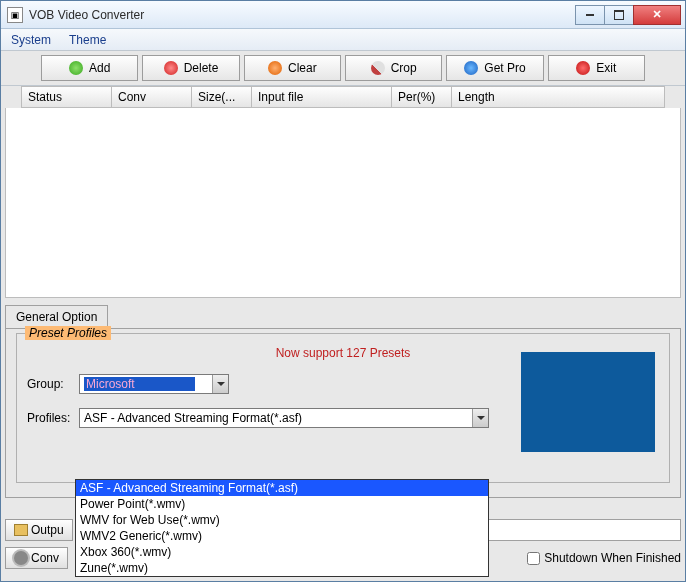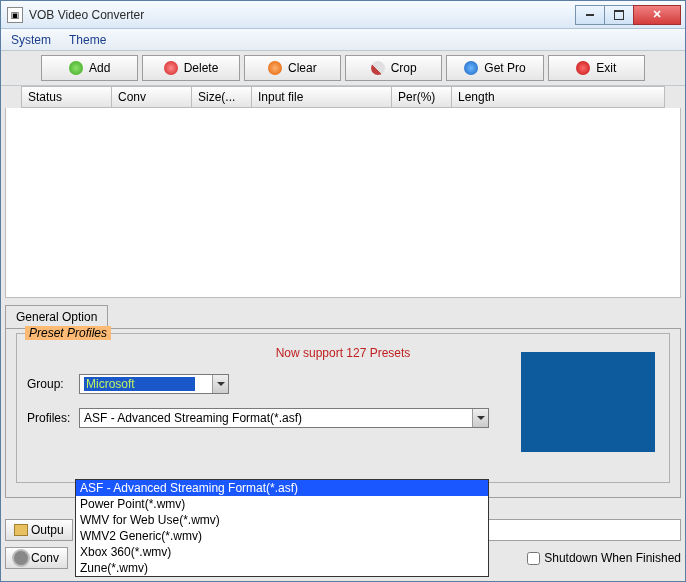--- a/index.html
+++ b/index.html
@@ -39,21 +39,21 @@
   .panel{ margin:0 4px; border:1px solid #a0a0a0; background:#e8e8e8; padding:4px 10px 10px 10px; height:170px; position:relative;}
   .fieldset{ border:1px solid #b0b0b0; padding:8px 10px; position:relative;}
   .fieldset-legend{ position:absolute; top:-8px; left:8px; background:#fdba74; padding:0 4px; font-size:12px;font-style:italic;}
   .presetmsg{ text-align:center; color:#c02020; margin:4px 0 14px;}
   .row{ display:flex; align-items:center; margin-bottom:14px;}
   .row label{ width:52px;}
   .combo{ border:1px solid #7a7a7a; background:#fff; height:20px; display:flex; align-items:center; padding:0 4px; position:relative;}
   .combo .arrow{ position:absolute; right:0; top:0; width:16px; height:100%; background:linear-gradient(#eee,#ccc); border-left:1px solid #9a9a9a; display:flex; align-items:center; justify-content:center;}
   .combo .arrow::after{content:"";border:4px solid transparent;border-top-color:#333;margin-top:3px;}
   .combo.group{ width:150px;}
-  .combo.group .val{ background:#1a57c8; color:#bef264; padding:0 60px 0 2px;}
+  .combo.group .val{ background:#1a57c8; color:#f9a8d4; padding:0 60px 0 2px;}
   .combo.profiles{ width:410px;}
   .preview{ position:absolute; right:14px; top:18px; width:134px; height:100px; background:#0d5a9c;}
   .dropdown{ position:absolute; left:74px; top:478px; width:414px; background:#fff; border:1px solid #333; z-index:20;}
   .dd-item{ padding:1px 4px; font-size:12px;}
   .dd-item.sel{ background:#1a57ff; color:#fff;}
   .bottom{ position:absolute; left:4px; right:4px; bottom:6px;}
   .bottom-row{ display:flex; align-items:center; gap:6px; margin-bottom:6px;}
   .outbtn{ height:22px; padding:0 8px; background:linear-gradient(#fefefe,#e0e0e0); border:1px solid #9c9c9c; display:flex; align-items:center; gap:3px;}
   .outpath{ flex:1; height:22px; background:#fff; border:1px solid #a0a0a0;}
   .shutdown{ display:flex; align-items:center; gap:4px; margin-left:6px;}

